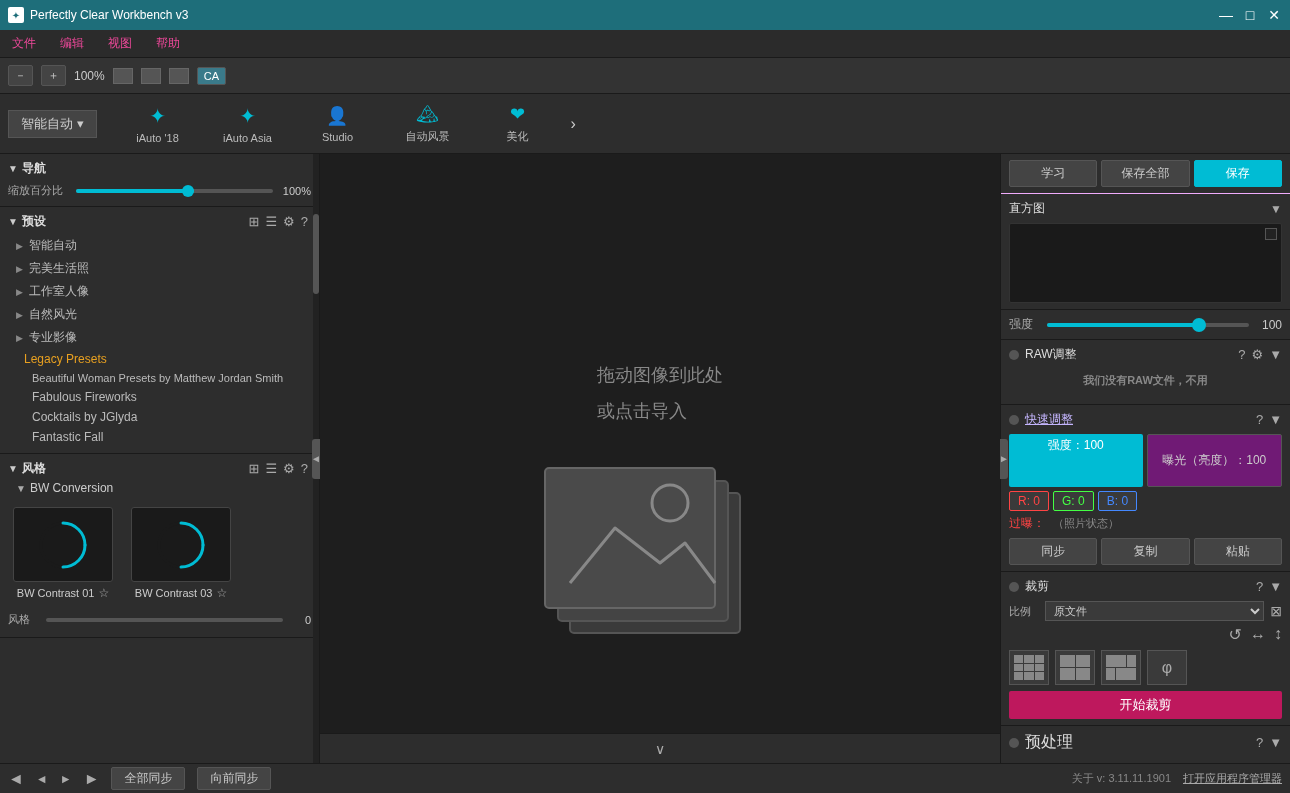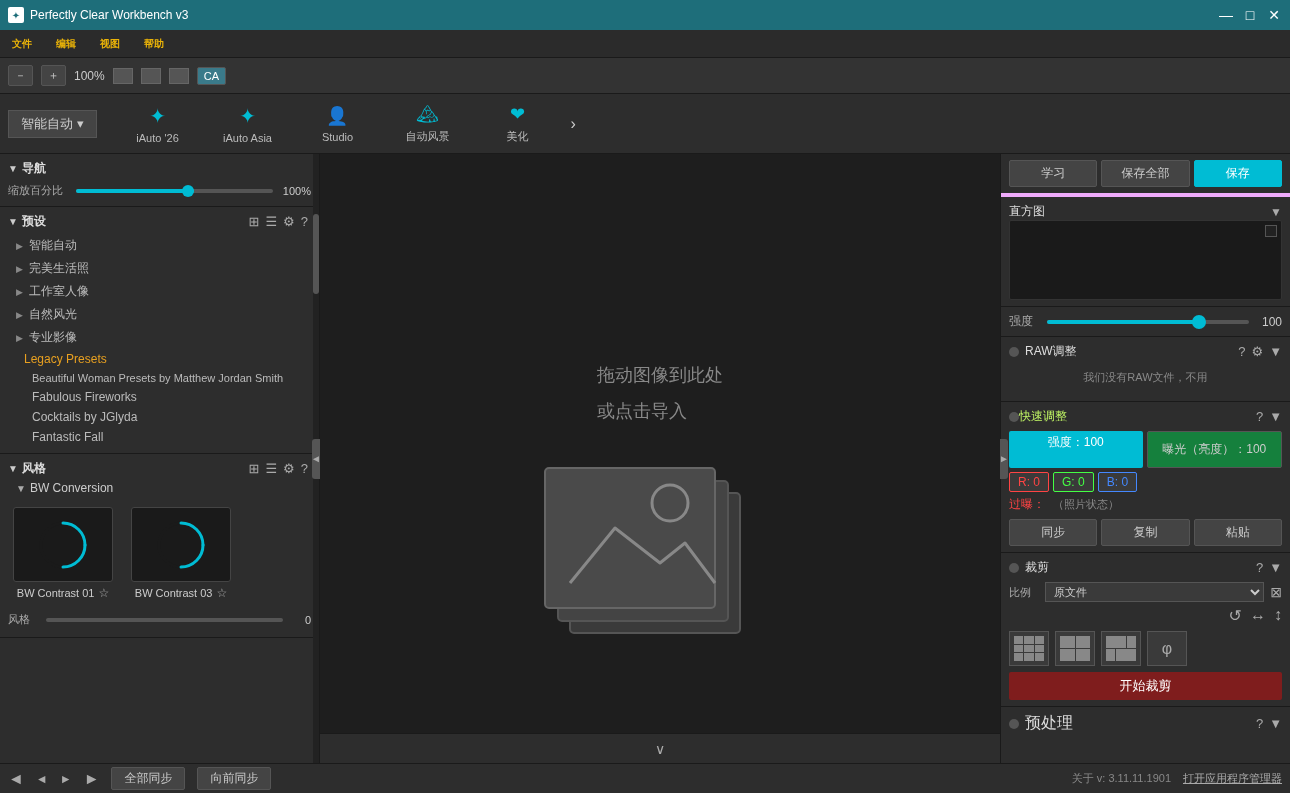--- a/index.html
+++ b/index.html
@@ -6,21 +6,21 @@
     body { width: 1290px; height: 793px; background: #2b2b2b; font-family: 'Microsoft YaHei', SimSun, sans-serif; font-size: 12px; color: #ccc; overflow: hidden; }
 
     
     #titlebar { height: 30px; background: #1e6e7a; display: flex; align-items: center; padding: 0 8px; gap: 6px; }
     #titlebar-icon { width: 16px; height: 16px; background: #fff; border-radius: 2px; display: flex; align-items: center; justify-content: center; }
     #titlebar-controls { display: flex; gap: 8px; margin-left: auto; }
     .title-btn { width: 16px; height: 16px; color: #fff; font-size: 14px; cursor: pointer; display: flex; align-items: center; justify-content: center; }
 
     
     #menubar { height: 28px; background: #2b2b2b; display: flex; align-items: center; padding: 0 8px; gap: 16px; border-bottom: 1px solid #1a1a1a; }
-    .menu-item { color: #eab308; font-size: 10px; cursor: pointer; padding: 2px 4px; font-weight: bold; }
+    .menu-item { color: #ec4899; font-size: 12px; cursor: pointer; padding: 2px 4px; }
 
     
     #toolbar { height: 36px; background: #333; display: flex; align-items: center; padding: 0 8px; gap: 8px; border-bottom: 1px solid #1a1a1a; }
     .tb-btn { background: #444; border: 1px solid #555; color: #ccc; padding: 2px 6px; cursor: pointer; font-size: 11px; border-radius: 2px; }
     .tb-btn.ca { background: #3a7a8a; color: #fff; }
     .zoom-pct { color: #ccc; font-size: 12px; }
     .view-btn { width: 20px; height: 16px; background: #555; border: 1px solid #666; cursor: pointer; }
 
     
     #preset-tabs { height: 60px; background: #2d2d2d; display: flex; align-items: center; padding: 0 8px; border-bottom: 1px solid #1a1a1a; }
@@ -72,27 +72,27 @@
     #center { flex: 1; background: #1e1e1e; display: flex; flex-direction: column; position: relative; }
     #canvas-area { flex: 1; display: flex; align-items: center; justify-content: center; position: relative; }
     .drop-text { position: absolute; top: 35%; left: 50%; transform: translateX(-50%); color: #888; font-size: 18px; line-height: 2; }
     #canvas-bottom { height: 30px; background: #2d2d2d; display: flex; align-items: center; justify-content: center; border-top: 1px solid #1a1a1a; }
     .chevron-down { color: #aaa; font-size: 14px; }
 
     
     #right-panel { width: 290px; background: #2d2d2d; border-left: 1px solid #1a1a1a; display: flex; flex-direction: column; overflow-y: auto; overflow-x: hidden; }
 
     
-    #right-top { display: flex; gap: 4px; padding: 6px 8px; border-bottom: 4px solid #f0abfc; }
+    #right-top { display: flex; gap: 4px; padding: 6px 8px; border-bottom: 1px solid #f0abfc; }
     .rt-btn { flex: 1; padding: 4px; background: #444; border: 1px solid #555; color: #ccc; font-size: 12px; cursor: pointer; text-align: center; border-radius: 2px; }
     .rt-btn.primary { background: #00bcd4; border-color: #00bcd4; color: #fff; }
 
     
     #histogram-section { padding: 6px 8px; border-bottom: 1px solid #1a1a1a; }
-    .rp-section-header { display: flex; align-items: center; justify-content: space-between; margin-bottom: 0; }
+    .rp-section-header { display: flex; align-items: center; justify-content: space-between; margin-bottom: 6px; }
     .rp-chevron { color: #aaa; font-size: 12px; cursor: pointer; }
     .histogram-box { width: 100%; height: 80px; background: #1a1a1a; border: 1px solid #333; border-radius: 2px; position: relative; }
     .hist-corner { position: absolute; top: 4px; right: 4px; width: 12px; height: 12px; border: 1px solid #555; background: #222; }
 
     
     #intensity-section { padding: 6px 8px; border-bottom: 1px solid #1a1a1a; }
     .intensity-row { display: flex; align-items: center; gap: 8px; }
     .intensity-label { color: #aaa; font-size: 12px; width: 30px; }
     .intensity-slider { flex: 1; height: 4px; background: #555; border-radius: 2px; position: relative; }
     .intensity-fill { width: 75%; height: 100%; background: #00bcd4; border-radius: 2px; }
@@ -104,40 +104,40 @@
     .rp-row { display: flex; align-items: center; justify-content: space-between; }
     .raw-dot { width: 10px; height: 10px; background: #555; border-radius: 50%; }
     .raw-note { color: #888; font-size: 11px; text-align: center; width: 100%; padding: 8px 0; }
     .rp-icons { display: flex; gap: 6px; align-items: center; }
     .rp-icon { color: #aaa; font-size: 13px; cursor: pointer; }
 
     
     #quick-section { padding: 6px 8px; border-bottom: 1px solid #1a1a1a; }
     .qa-row1 { display: flex; gap: 4px; margin-top: 6px; }
     .qa-btn-cyan { background: #00bcd4; color: #fff; border: none; padding: 3px 10px; border-radius: 2px; font-size: 12px; flex: 1; text-align: center; }
-    .qa-btn-right { background: #15803d; color: #ccc; border: 1px solid #555; padding: 9px 10px; border-radius: 2px; font-size: 12px; flex: 1; text-align: center; }
+    .qa-btn-right { background: #701a75; color: #ccc; border: 1px solid #555; padding: 17px 10px; border-radius: 2px; font-size: 12px; flex: 1; text-align: center; }
     .qa-row2 { display: flex; gap: 4px; margin-top: 4px; }
     .qa-rgb { border: 1px solid #555; padding: 2px 8px; border-radius: 2px; font-size: 12px; background: #3a3a3a; color: #ccc; }
     .qa-r { color: #ff4444; border-color: #ff4444; }
     .qa-g { color: #44ff44; border-color: #44ff44; }
     .qa-b { color: #4488ff; border-color: #4488ff; }
     .qa-over { color: #ff4444; font-size: 12px; }
     .qa-photo { color: #888; font-size: 11px; }
     .qa-row3 { display: flex; gap: 4px; margin-top: 6px; }
     .qa-action { background: #444; border: 1px solid #555; color: #ccc; padding: 4px; flex: 1; text-align: center; font-size: 12px; cursor: pointer; border-radius: 2px; }
 
     
     #crop-section { padding: 6px 8px; border-bottom: 1px solid #1a1a1a; }
     .crop-row { display: flex; align-items: center; gap: 6px; margin-top: 6px; }
     .crop-select { background: #3a3a3a; border: 1px solid #555; color: #ccc; padding: 2px 4px; font-size: 11px; flex: 1; }
     .crop-icon { color: #aaa; font-size: 14px; cursor: pointer; }
     .crop-rotations { display: flex; gap: 8px; justify-content: flex-end; margin-top: 4px; }
     .crop-grids { display: flex; gap: 6px; margin-top: 6px; }
     .crop-grid-btn { width: 40px; height: 35px; background: #3a3a3a; border: 1px solid #555; cursor: pointer; display: flex; align-items: center; justify-content: center; }
-    .crop-start { width: 100%; background: #7f1d1d; border: none; color: #fff; padding: 5px; font-size: 13px; cursor: pointer; border-radius: 2px; margin-top: 6px; }
+    .crop-start { width: 100%; background: #be185d; border: none; color: #fff; padding: 5px; font-size: 13px; cursor: pointer; border-radius: 2px; margin-top: 6px; }
 
     
     #preprocess-section { padding: 6px 8px; }
     .pre-dot { width: 10px; height: 10px; background: #555; border-radius: 50%; }
 
     
     #bottombar { height: 30px; background: #2d2d2d; display: flex; align-items: center; padding: 0 8px; gap: 12px; border-top: 1px solid #1a1a1a; }
     .bb-nav { color: #aaa; font-size: 16px; cursor: pointer; }
     .bb-btn { background: #444; border: 1px solid #555; color: #ccc; padding: 2px 12px; font-size: 12px; cursor: pointer; border-radius: 2px; }
     .bb-right { margin-left: auto; color: #888; font-size: 11px; }
@@ -189,21 +189,21 @@
   <button class="tb-btn ca">CA</button>
 </div>
 
 <div id="preset-tabs">
   <button id="smart-auto-btn">
     <span>智能自动</span>
     <span>▾</span>
   </button>
   <div class="preset-tab">
     <span class="tab-icon">✦</span>
-    <span>iAuto '26</span>
+    <span>iAuto '18</span>
   </div>
   <div class="preset-tab">
     <span class="tab-icon">✦</span>
     <span>iAuto Asia</span>
   </div>
   <div class="preset-tab">
     <span class="tab-icon" style="font-size:18px;">👤</span>
     <span>Studio</span>
   </div>
   <div class="preset-tab">
@@ -409,29 +409,29 @@
       <div class="rp-row">
         <div class="raw-dot"></div>
         <span style="color:#ddd;font-size:12px;margin-left:6px;">RAW调整</span>
         <div class="flex-spacer"></div>
         <div class="rp-icons">
           <span class="rp-icon">?</span>
           <span class="rp-icon">⚙</span>
           <span class="rp-icon">▼</span>
         </div>
       </div>
-      <div style="text-align:center;padding:10px 0;">
+      <div style="text-align:center;padding:10px 0;font-weight:bold;">
         <span class="raw-note">我们没有RAW文件，不用</span>
       </div>
     </div>
 
     <div id="quick-section">
       <div class="rp-row">
         <div class="raw-dot"></div>
-        <span style="color:#bef264;font-size:12px;">快速调整</span>
+        <span style="color:#c4b5fd;font-size:12px;margin-left:6px;text-decoration:underline;">快速调整</span>
         <div class="flex-spacer"></div>
         <div class="rp-icons">
           <span class="rp-icon">?</span>
           <span class="rp-icon">▼</span>
         </div>
       </div>
       <div class="qa-row1">
         <div class="qa-btn-cyan">强度：100</div>
         <div class="qa-btn-right">曝光（亮度）：100</div>
       </div>

